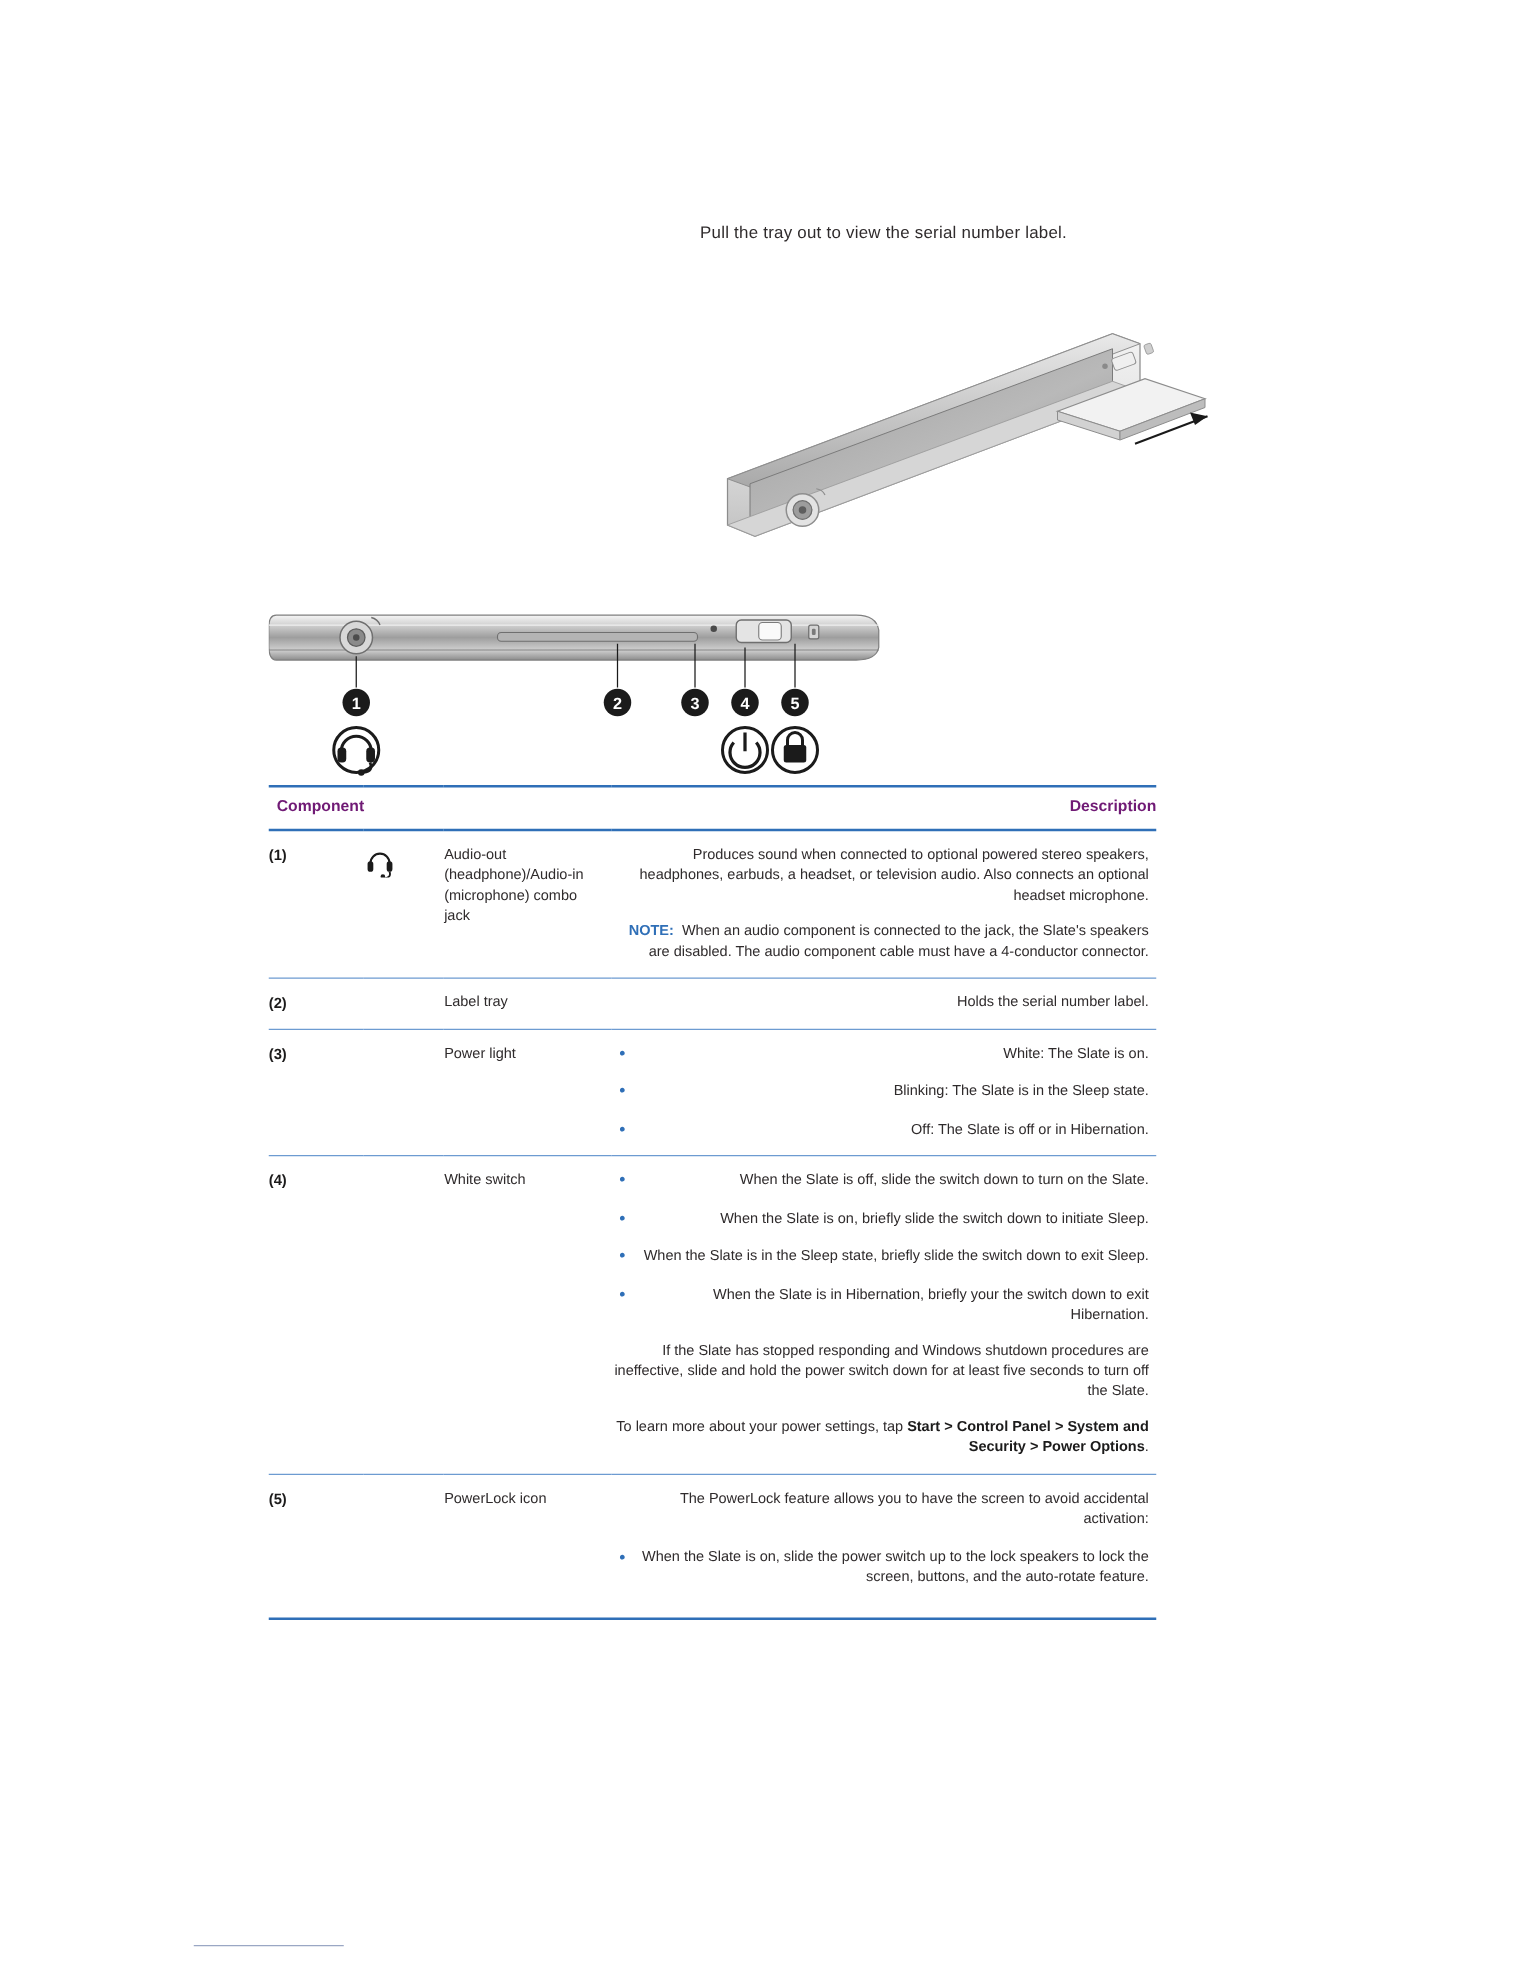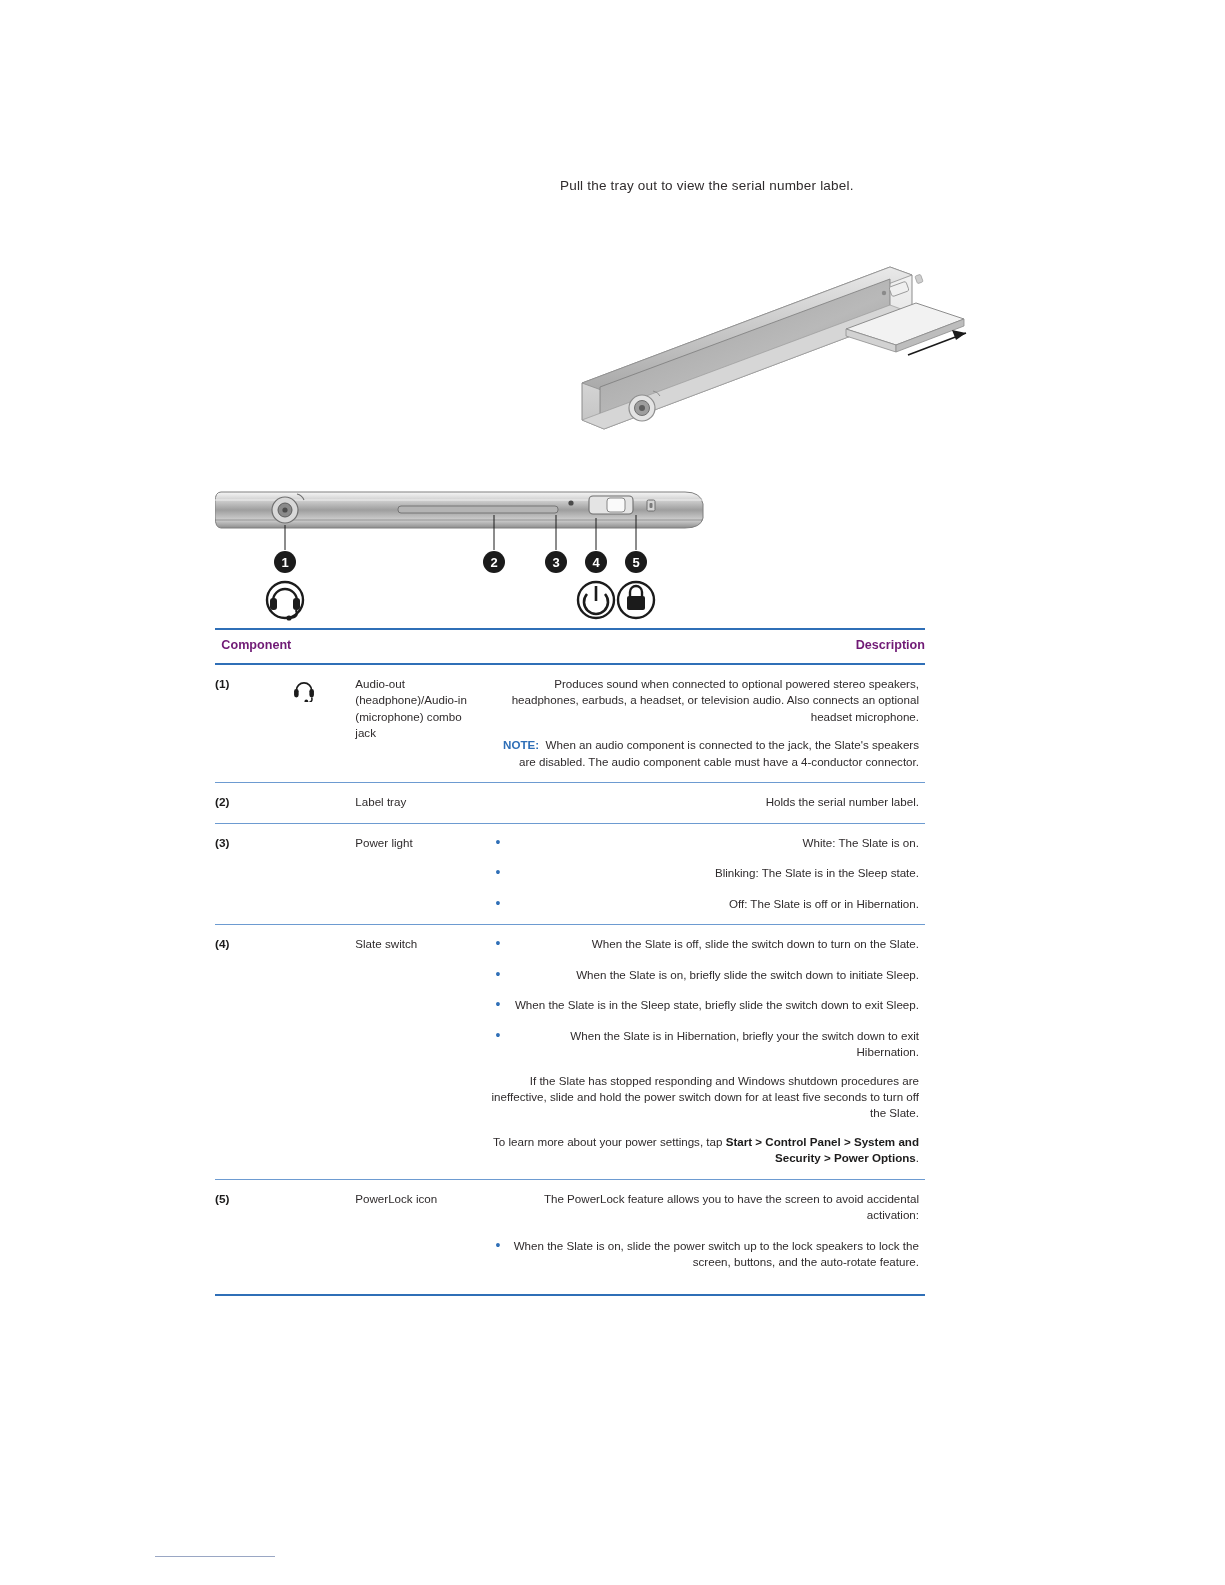--- a/index.html
+++ b/index.html
@@ -343,21 +343,21 @@
             <li>White: The Slate is on.</li>
             <li>Blinking: The Slate is in the Sleep state.</li>
             <li>Off: The Slate is off or in Hibernation.</li>
           </ul>
         </td>
       </tr>
 
       <tr>
         <td class="c-num">(4)</td>
         <td class="c-icon"></td>
-        <td class="c-name">Slate switch</td>
+        <td class="c-name">White switch</td>
         <td class="c-desc">
           <ul class="bul">
             <li>When the Slate is off, slide the switch down to turn on the Slate.</li>
             <li>When the Slate is on, briefly slide the switch down to initiate Sleep.</li>
             <li>When the Slate is in the Sleep state, briefly slide the switch down to exit Sleep.</li>
             <li>When the Slate is in Hibernation, briefly your the switch down to exit Hibernation.</li>
           </ul>
           <p class="plain-p">If the Slate has stopped responding and Windows shutdown procedures are ineffective, slide and hold the power switch down for at least five seconds to turn off the Slate.</p>
           <p class="plain-p"><span>To learn more about your power settings, tap </span><b class="path">Start &gt; Control Panel &gt; System and Security &gt; Power Options</b><span>.</span></p>
         </td>

